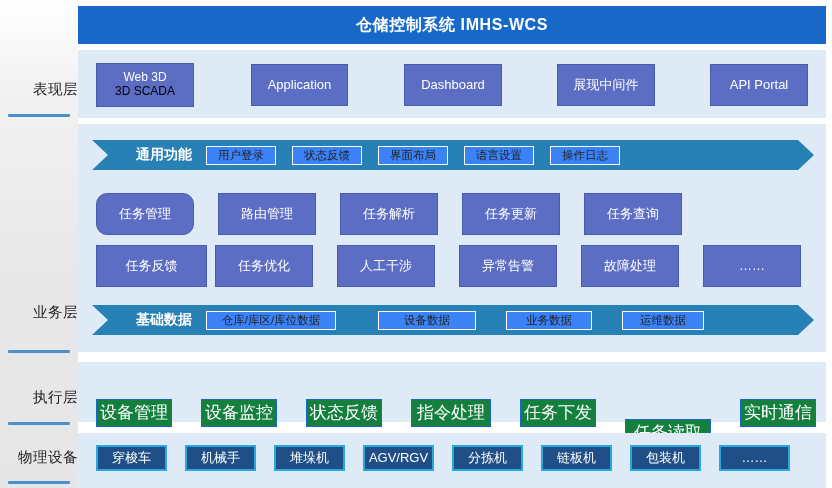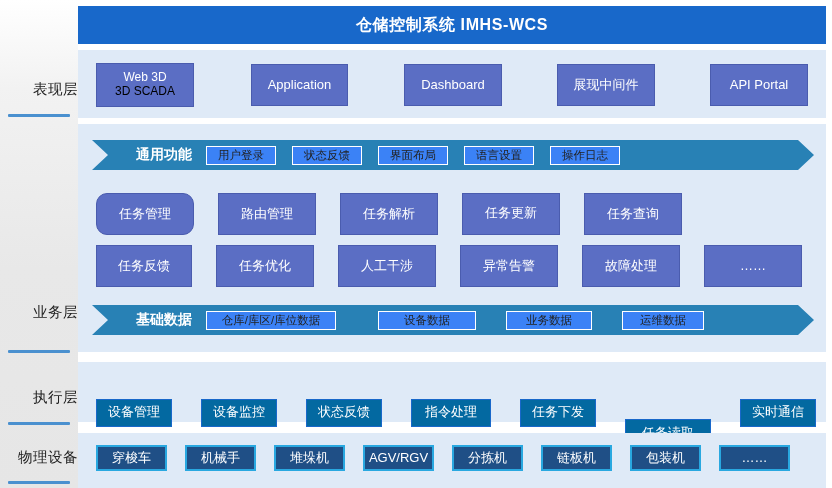--- a/index.html
+++ b/index.html
@@ -54,22 +54,22 @@
   }
   
   .box-slate {
     background: #5b6ec4; border: 1px solid #4a5cae; color: #ffffff;
     font-size: 13px; height: 42px;
   }
   .box-slate.two-line { flex-direction: column; font-size: 12px; }
   .box-slate .scada { color: #000000; }
   
   .box-blue {
-    background: #0369a1; border: 1px solid #1868ca; color: #ffffff;
-    font-size: 13px; height: 28px;
+    background: #15803d; border: 1px solid #1868ca; color: #ffffff;
+    font-size: 17px; height: 28px;
   }
   
   .box-navy {
     background: #1f4f86; border: 2px solid #29a8e0; color: #ffffff;
     font-size: 13px; height: 26px;
   }
   
   .chip {
     background: #3b82f6; border: 1px solid #ffffff; color: #222222;
     font-size: 11.5px; height: 19px; padding: 0 7px;
@@ -133,26 +133,26 @@
         <div class="chip" style="width:70px; margin-right:16px;">界面布局</div>
         <div class="chip" style="width:70px; margin-right:16px;">语言设置</div>
         <div class="chip" style="width:70px;">操作日志</div>
       </div>
     </div>
 
     <div class="row" style="top:69px; left:18px;">
       <div class="box box-slate" style="width:98px; margin-right:24px;border-radius:11px;">任务管理</div>
       <div class="box box-slate" style="width:98px; margin-right:24px;">路由管理</div>
       <div class="box box-slate" style="width:98px; margin-right:24px;">任务解析</div>
-      <div class="box box-slate" style="width:98px; margin-right:24px;font-family:Liberation Mono, monospace;">任务更新</div>
+      <div class="box box-slate" style="width:98px; margin-right:24px;">任务更新</div>
       <div class="box box-slate" style="width:98px;">任务查询</div>
     </div>
 
     <div class="row" style="top:121px; left:18px;">
-      <div class="box box-slate" style="width:96px; margin-right:24px;">任务反馈</div>
+      <div class="box box-slate" style="width:111px; margin-right:8px;">任务反馈</div>
       <div class="box box-slate" style="width:98px; margin-right:24px;">任务优化</div>
       <div class="box box-slate" style="width:98px; margin-right:24px;">人工干涉</div>
       <div class="box box-slate" style="width:98px; margin-right:24px;">异常告警</div>
       <div class="box box-slate" style="width:98px; margin-right:24px;">故障处理</div>
       <div class="box box-slate" style="width:98px;">……</div>
     </div>
 
     <div class="banner" style="top:181px;">
       <div class="banner-title">基础数据</div>
       <div class="banner-chips">

